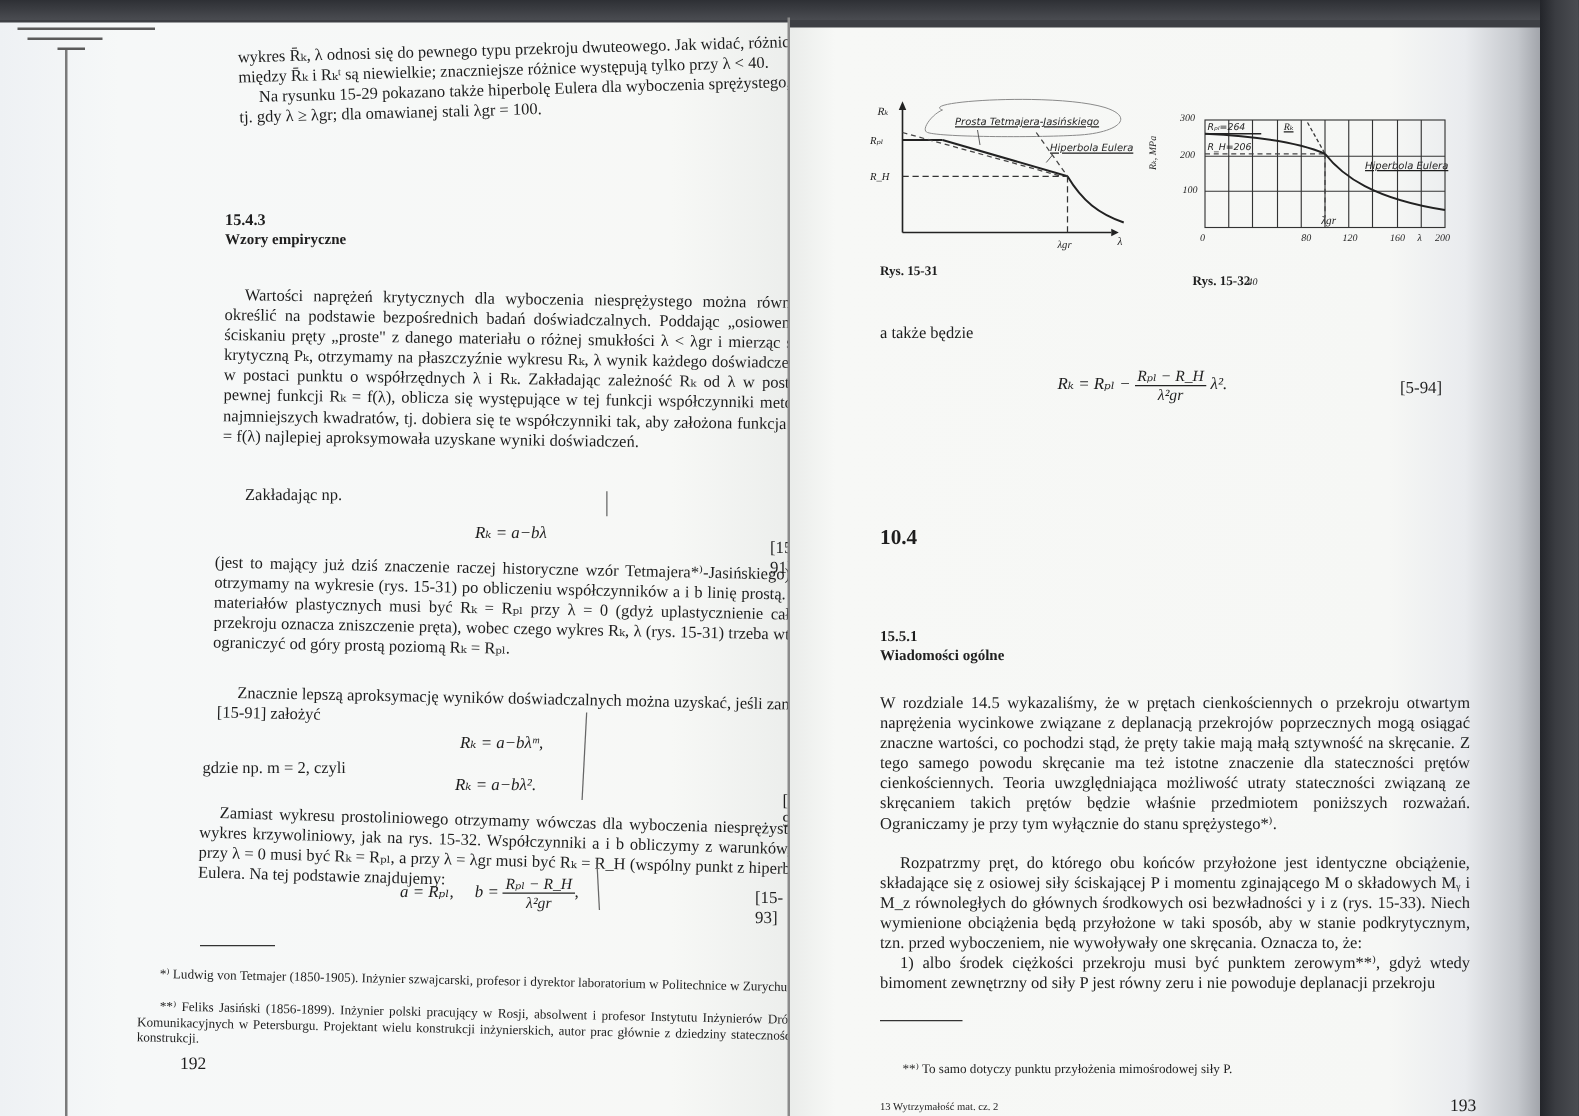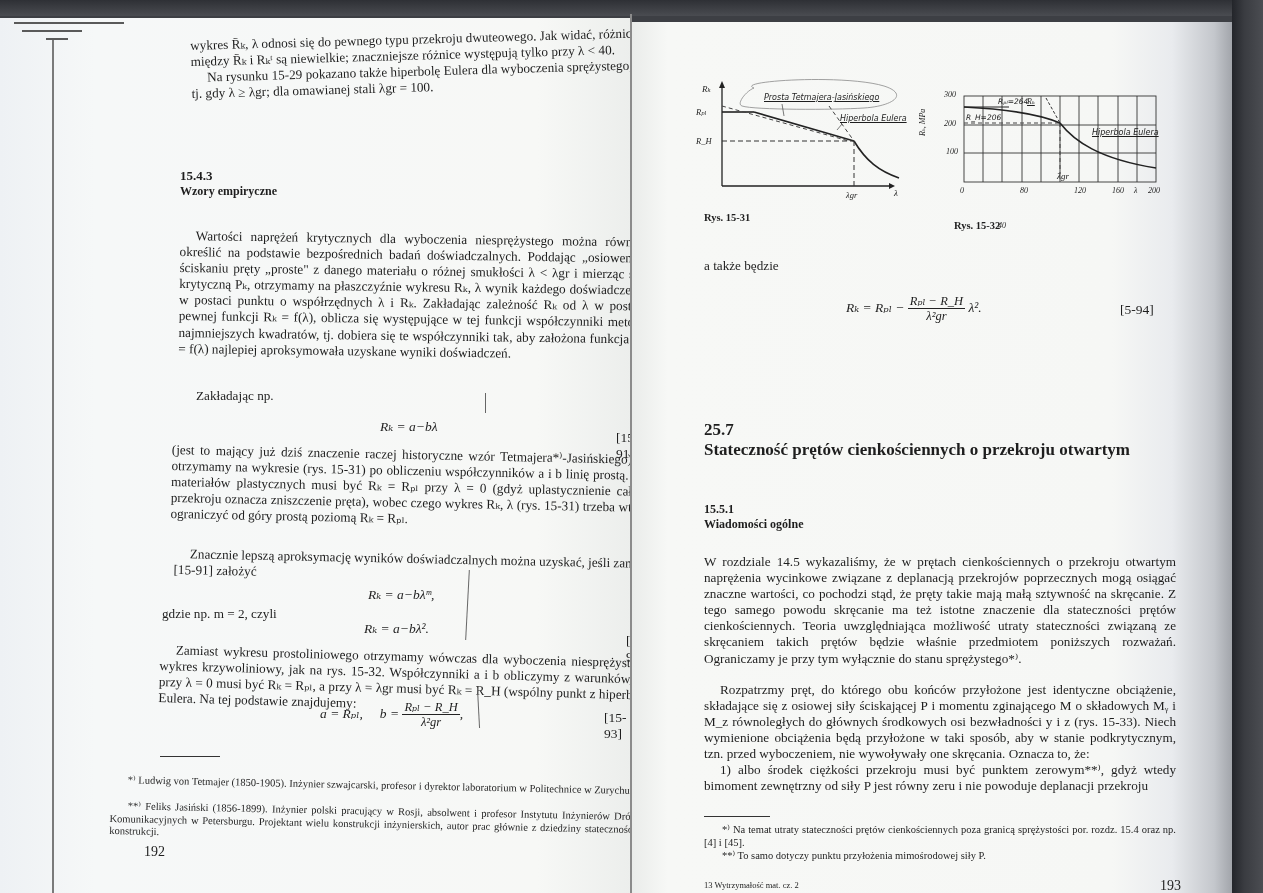--- a/index.html
+++ b/index.html
@@ -142,29 +142,29 @@
         <line x1="40" y1="37" x2="136" y2="37" stroke="#444" stroke-width="1" stroke-dasharray="4,3"></line>
         <line x1="136" y1="37" x2="136" y2="88" stroke="#444" stroke-width="1" stroke-dasharray="4,3"></line>
         <path d="M40 21 C 80 23, 115 28, 136 37" stroke="#222" stroke-width="1.6" fill="none"></path>
         <path d="M122 12 L 136 37" stroke="#333" stroke-width="1" stroke-dasharray="3,2" fill="none"></path>
         <path d="M136 37 C 150 55, 175 73, 232 82" stroke="#222" stroke-width="1.6" fill="none"></path>
       </svg>
       <div style="position:absolute;left:20px;top:4px;font-size:8px;font-style:italic;">300</div>
       <div style="position:absolute;left:20px;top:33px;font-size:8px;font-style:italic;">200</div>
       <div style="position:absolute;left:22px;top:61px;font-size:8px;font-style:italic;">100</div>
       <div style="position:absolute;left:-6px;top:50px;font-size:8px;font-style:italic;transform:rotate(-90deg);transform-origin:left top;">Rₖ, MPa</div>
-      <div style="position:absolute;left:42px;top:11px;font-size:7.5px;font-style:italic;font-family:'DejaVu Sans',sans-serif;padding-left:32px;">Rₚₗ=264</div>
+      <div style="position:absolute;left:42px;top:11px;font-size:7.5px;font-style:italic;font-family:'DejaVu Sans',sans-serif;">Rₚₗ=264</div>
       <div style="position:absolute;left:42px;top:27px;font-size:7.5px;font-style:italic;font-family:'DejaVu Sans',sans-serif;">R_H=206</div>
       <div style="position:absolute;left:103px;top:11px;font-size:8px;font-style:italic;text-decoration:underline;">Rₖ</div>
       <div style="position:absolute;left:133px;top:85px;font-size:9px;font-style:italic;">λgr</div>
       <div style="position:absolute;left:168px;top:42px;font-size:8px;font-style:italic;font-family:'DejaVu Sans',sans-serif;text-decoration:underline;">Hiperbola Eulera</div>
       <div style="position:absolute;left:36px;top:100px;width:220px;font-size:8px;font-style:italic;">
         <span style="position:absolute;left:0;">0</span>
         <span style="position:absolute;left:38px;margin-top:35px;">40</span>
-        <span style="position:absolute;left:60px;">80</span>
+        <span style="position:absolute;left:81px;">80</span>
         <span style="position:absolute;left:114px;">120</span>
         <span style="position:absolute;left:152px;">160</span>
         <span style="position:absolute;left:174px;">λ</span>
         <span style="position:absolute;left:188px;">200</span>
       </div>
     </div>
     <div class="caption" style="left:322px;top:198px;">Rys. 15-32</div>
 
     <div class="txt" style="left:72px;top:236px;">a także będzie</div>
 
@@ -172,32 +172,30 @@
       <span>Rₖ = Rₚₗ −</span>
       <span class="frac">
         <span class="num">Rₚₗ − R_H</span>
         <span class="den">λ²gr</span>
       </span>
       <span>λ².</span>
     </div>
     <div class="eqno" style="left:488px;top:280px;">[5-94]</div>
 
 
-    <div class="bigh" style="left:72px;top:398px;">25.7</div>
-    <div class="bigh" style="left:72px;top:418px;">Stateczność prętów cienkościennych o przekroju otwartym</div>
+    <div class="bigh" style="left:72px;top:398px;">10.4</div>
 
     <div class="hnum" style="left:72px;top:480px;font-size:12px;">15.5.1</div>
     <div class="htitle" style="left:72px;top:495px;font-size:12px;">Wiadomości ogólne</div>
 
     <div class="txt" style="left:72px;top:532px;width:472px;">W rozdziale 14.5 wykazaliśmy, że w prętach cienkościennych o przekroju otwartym naprężenia wycinkowe związane z deplanacją przekrojów poprzecznych mogą osiągać znaczne wartości, co pochodzi stąd, że pręty takie mają małą sztywność na skręcanie. Z tego samego powodu skręcanie ma też istotne znaczenie dla stateczności prętów cienkościennych. Teoria uwzględniająca możliwość utraty stateczności związaną ze skręcaniem takich prętów będzie właśnie przedmiotem poniższych rozważań. Ograniczamy je przy tym wyłącznie do stanu sprężystego*⁾.</div>
     <div class="txt ind" style="left:72px;top:660px;width:472px;">Rozpatrzmy pręt, do którego obu końców przyłożone jest identyczne obciążenie, składające się z osiowej siły ściskającej P i momentu zginającego M o składowych Mᵧ i M_z równoległych do głównych środkowych osi bezwładności y i z (rys. 15-33). Niech wymienione obciążenia będą przyłożone w taki sposób, aby w stanie podkrytycznym, tzn. przed wyboczeniem, nie wywoływały one skręcania. Oznacza to, że:</div>
     <div class="txt ind" style="left:72px;top:740px;width:472px;">1) albo środek ciężkości przekroju musi być punktem zerowym**⁾, gdyż wtedy bimoment zewnętrzny od siły P jest równy zeru i nie powoduje deplanacji przekroju</div>
 
     <div class="fnrule" style="left:72px;top:794px;width:66px;"></div>
-    <div class="fn" style="left:72px;top:802px;width:472px;text-indent:18px;">*⁾ Na temat utraty stateczności prętów cienkościennych poza granicą sprężystości por. rozdz. 15.4 oraz np. [4] i [45].</div>
     <div class="fn" style="left:72px;top:828px;width:472px;text-indent:18px;">**⁾ To samo dotyczy punktu przyłożenia mimośrodowej siły P.</div>
 
     <div style="position:absolute;left:72px;top:858px;font-size:8.5px;">13 Wytrzymałość mat. cz. 2</div>
     <div class="pageno" style="left:528px;top:856px;">193</div>
   </div>
 </div>
 
 <div class="right-edge"></div>
 
 </body></html>

